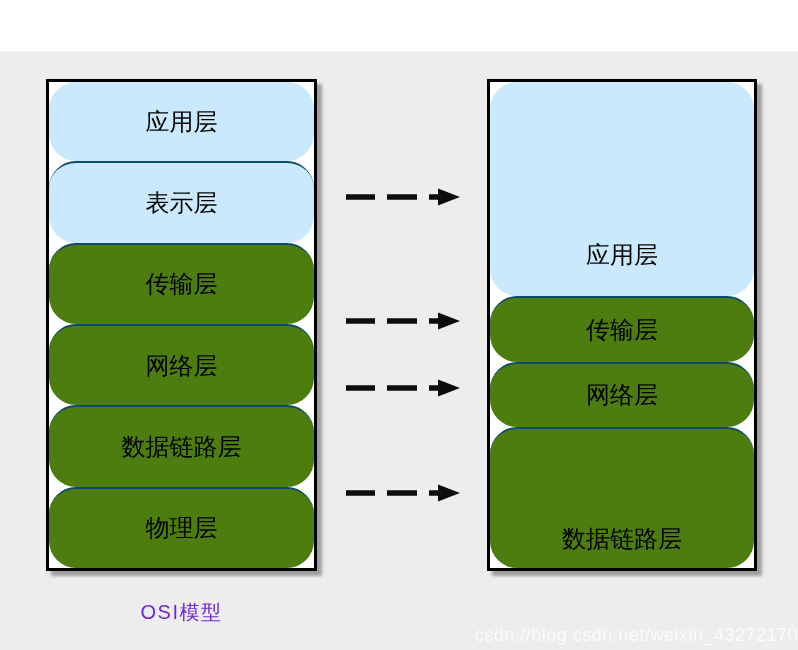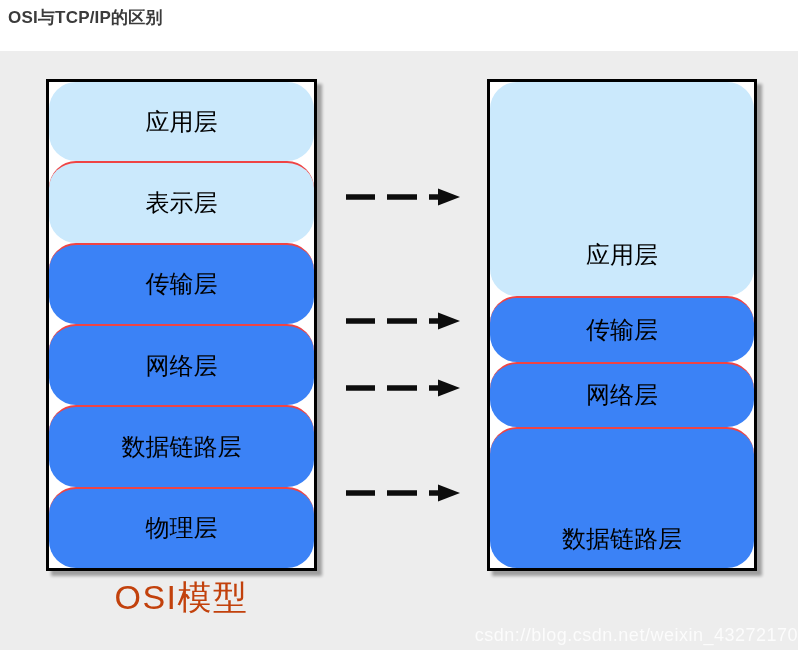--- a/index.html
+++ b/index.html
@@ -47,37 +47,37 @@
 
   .cell {
     display: flex;
     align-items: center;
     justify-content: center;
     font-size: 24px;
     color: #000000;
     flex: 1 1 0;
     border-radius: 27px;
   }
-  .cell + .cell { border-top: 2px solid #ef4444; }
+  .cell + .cell { border-top: 2px solid #0c4a6e; }
   .cell.blue  { background: #cbe9fc; }
-  .cell.green { background: #3b82f6; }
+  .cell.green { background: #4d7c0f; }
   .cell.span3 { flex: 3 1 0; align-items: flex-end; padding-bottom: 25px; box-sizing: border-box; }
   .cell.span2 { flex: 2 1 0; align-items: flex-end; padding-bottom: 13px; box-sizing: border-box; }
 
   .arrow { position: absolute; left: 346px; width: 114px; height: 20px; }
   .arrow.a1 { top: 136px; }
   .arrow.a2 { top: 260px; }
   .arrow.a3 { top: 327px; }
   .arrow.a4 { top: 432px; }
 
   .caption {
     position: absolute;
-    top: 524px;
-    font-size: 34px;
-    color: #c2410c;
+    top: 548px;
+    font-size: 20px;
+    color: #6d28d9;
     text-align: center;
     letter-spacing: 1.5px;
   }
   .caption.osi-cap { left: 46px;  width: 271px; }
   .caption.tcp-cap { left: 487px; width: 270px; }
 
   .watermark {
     position: absolute;
     right: 0px;
     bottom: 4px;
@@ -86,21 +86,20 @@
     white-space: nowrap;
     letter-spacing: 0.5px;
     pointer-events: none;
   }
 </style>
 </head>
 <body>
 
 <div class="page">
 
-  <div class="page-title">OSI与TCP/IP的区别</div>
 
   <div class="canvas">
 
     <div class="stack osi">
       <div class="cell blue">
           <span>应用层</span>
         </div>
       <div class="cell blue">
           <span>表示层</span>
         </div>

